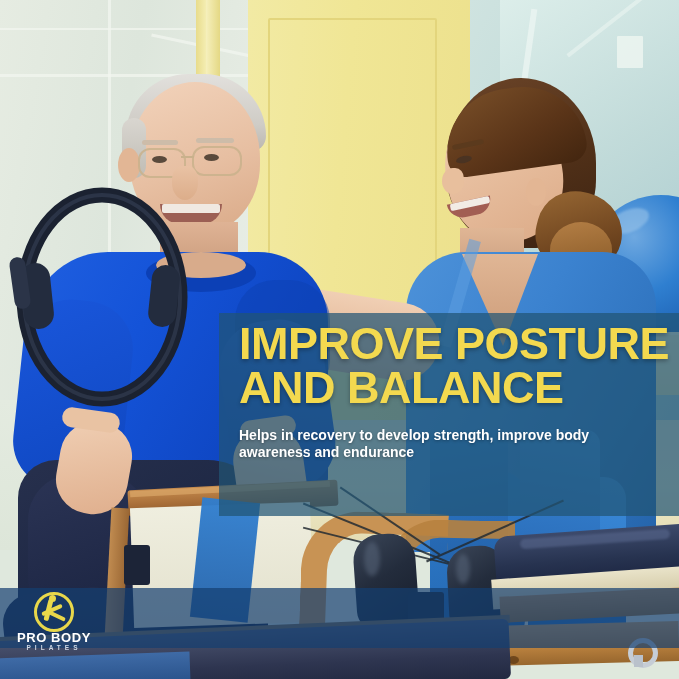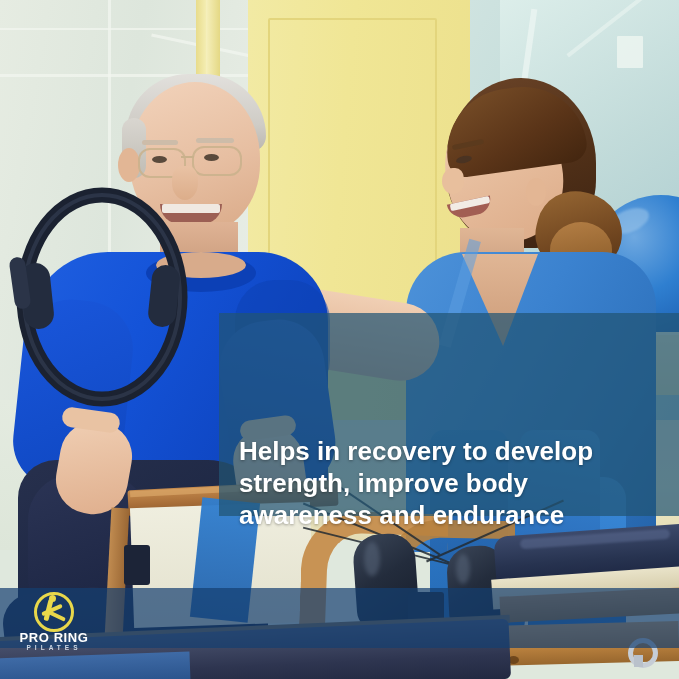--- a/index.html
+++ b/index.html
@@ -231,22 +231,22 @@
     background:linear-gradient(180deg,#2f7ed0,#2463ab);transform:rotate(6deg);opacity:.95;}
 
   
   .panel{position:absolute;left:219px;top:313px;width:460px;height:203px;
     background:rgba(33,84,116,.72);}
   .headline{position:absolute;left:239px;top:322px;width:436px;
     color:#F3D94F;font-weight:bold;font-size:45px;line-height:.98;letter-spacing:-.5px;
     text-shadow:0 2px 4px rgba(0,0,0,.30);}
   .headline .l2{display:block;}
   .subline{position:absolute;left:239px;top:427px;width:372px;
-    color:#ffffff;font-weight:bold;font-size:26px;line-height:1.24;
-    text-shadow:0 1px 3px rgba(0,0,0,.35);margin-top:8px;}
+    color:#ffffff;font-weight:bold;font-size:14px;line-height:1.24;
+    text-shadow:0 1px 3px rgba(0,0,0,.35);}
 
   
   .banner{position:absolute;left:0;top:588px;width:679px;height:60px;
     background:rgba(20,62,112,.70);}
   .logo{position:absolute;left:8px;top:592px;width:92px;height:52px;}
   .logo-ring{position:absolute;left:26px;top:0px;width:40px;height:40px;border-radius:50%;
     border:3px solid #E9D84A;box-sizing:border-box;}
   .logo-fig{position:absolute;left:38px;top:7px;width:5px;height:22px;background:#E9D84A;
     transform:rotate(14deg);border-radius:2px;}
   .logo-arm1{position:absolute;left:33px;top:16px;width:22px;height:4px;background:#E9D84A;
@@ -402,29 +402,33 @@
 
   <div class="mat-edge"></div>
   <div class="mat"></div>
   <div class="mat-blue"></div>
 
   <div class="hook"></div>
   <div class="hook-stem"></div>
 
   <div class="panel"></div>
 
+  <div class="headline">
+    <span>IMPROVE POSTURE</span>
+    <span class="l2">AND BALANCE</span>
+  </div>
 
   <div class="subline">Helps in recovery to develop strength, improve body awareness and endurance</div>
 
   <div class="banner"></div>
 
   <div class="logo">
     <div class="logo-ring"></div>
     <div class="logo-dot"></div>
     <div class="logo-fig"></div>
     <div class="logo-arm1"></div>
     <div class="logo-arm2"></div>
-    <div class="logo-pro">PRO RING</div>
+    <div class="logo-pro">PRO BODY</div>
     <div class="logo-sub">PILATES</div>
   </div>
 
 
 </div>
 
 </body></html>

